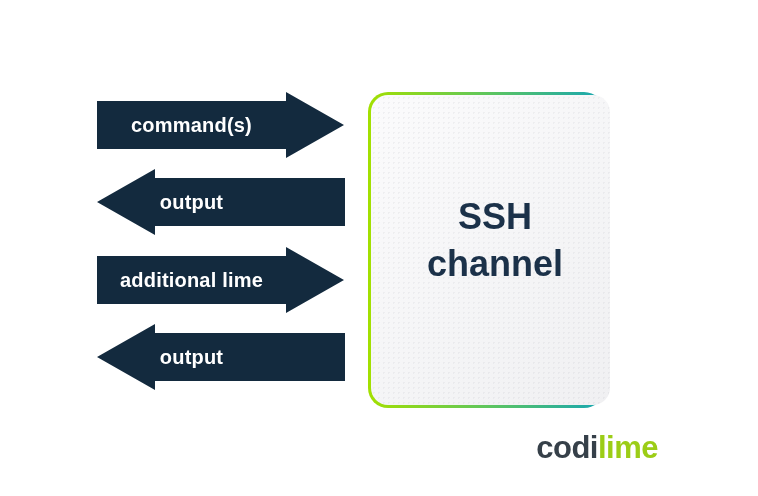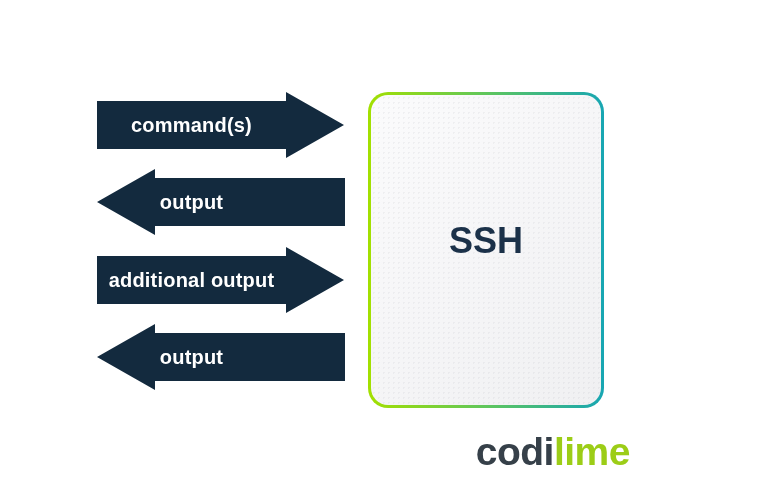--- a/index.html
+++ b/index.html
@@ -67,36 +67,37 @@
     border-radius: 17px;
     background-image:
       radial-gradient(circle, rgba(120,125,135,0.08) 1px, rgba(0,0,0,0) 1px),
       linear-gradient(135deg, #fbfbfc 0%, #f0f0f2 100%);
     background-size: 5px 5px, 100% 100%;
     display: flex;
     flex-direction: column;
     align-items: center;
     justify-content: center;
     transform: translateZ(0);
+    padding-left: 9px;
   }
   .channel-title-line {
     color: #1b3149;
     font-size: 36px;
     font-weight: bold;
     line-height: 47px;
     text-align: center;
     transform: translateY(-10px);
   }
 
   
   .logo {
     position: absolute;
-    right: 52px;
+    right: 24px;
     top: 430px;
-    font-size: 39px;
+    font-size: 31px;
     font-weight: bold;
     letter-spacing: -0.5px;
     white-space: nowrap;
   }
   .logo .codi { color: #364049; }
   .logo .lime { color: #9ccd17; }
 </style>
 </head>
 <body>
 
@@ -104,30 +105,31 @@
 
   <div class="arrow right arrow-1">
     <div class="arrow-label">command(s)</div>
   </div>
 
   <div class="arrow left arrow-2">
     <div class="arrow-label">output</div>
   </div>
 
   <div class="arrow right arrow-3">
-    <div class="arrow-label">additional output</div>
+    <div class="arrow-label">additional lime</div>
   </div>
 
   <div class="arrow left arrow-4">
     <div class="arrow-label">output</div>
   </div>
 
   <div class="channel-box">
     <div class="channel-box-inner">
       <div class="channel-title-line">SSH</div>
+      <div class="channel-title-line">channel</div>
     </div>
   </div>
 
   <div class="logo">
     <span class="codi">codi</span><span class="lime">lime</span>
   </div>
 
 </div>
 
 </body></html>

